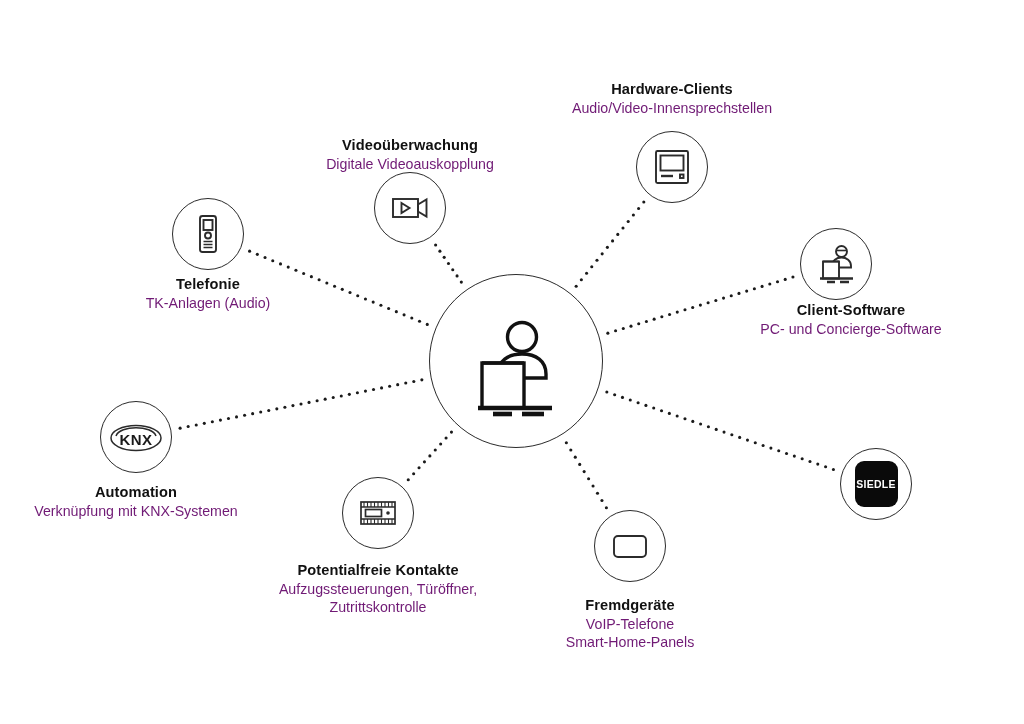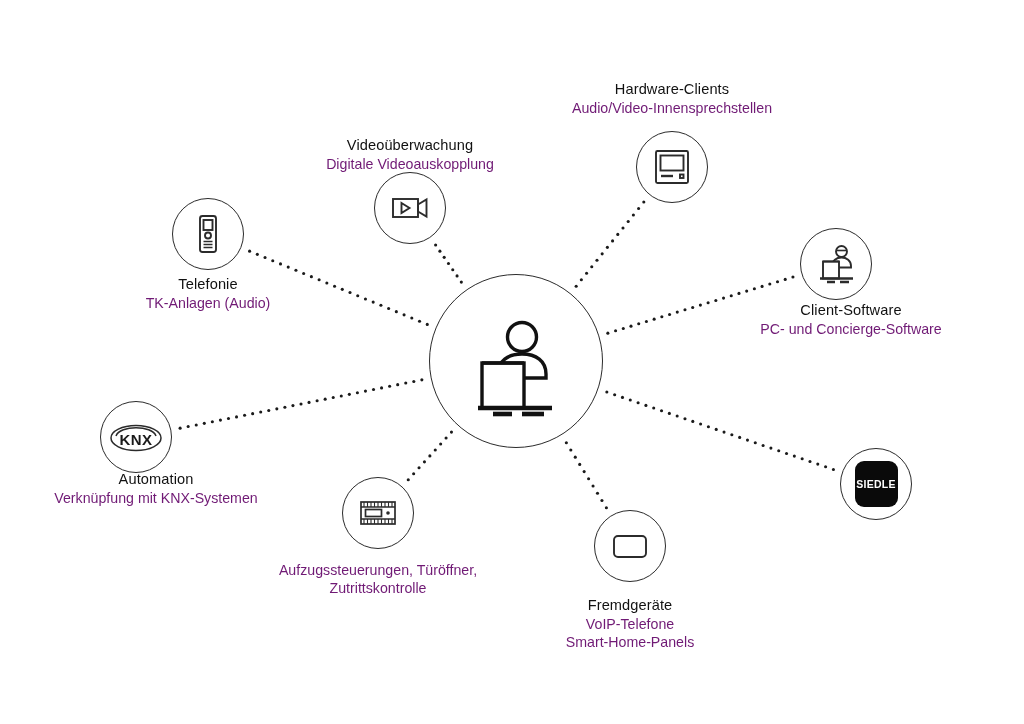--- a/index.html
+++ b/index.html
@@ -50,21 +50,21 @@
   }
   .label {
     position: absolute;
     transform: translate(-50%, 0);
     text-align: center;
     white-space: nowrap;
     line-height: 1.30;
   }
   .label .ttl {
     display: block;
-    font-weight: normal;
+    font-weight: bold;
     font-size: 14.6px;
     letter-spacing: 0.1px;
     color: #111111;
   }
   .label .sub {
     display: block;
     font-size: 14.2px;
     color: #701a75;
   }
   .siedle-tile {
@@ -328,40 +328,41 @@
     <div class="bubble" style="width: 72px; height: 72px;">
       <span>
         <svg width="56" height="40" viewBox="0 0 56 40" fill="none">
           <ellipse cx="28" cy="21" rx="25" ry="12.5" stroke="#2b2b2b" stroke-width="1.5" fill="none"></ellipse>
           <path d="M8 19 C12 8 44 8 48 19" stroke="#2b2b2b" stroke-width="1.5" fill="none"></path>
           <text x="28" y="28" text-anchor="middle" font-family="'Liberation Sans', sans-serif" font-size="15" font-weight="bold" fill="#1a1a1a" letter-spacing="0.4">KNX</text>
         </svg>
       </span>
     </div>
   </div>
-  <div class="label" id="label-automation" style="left: 136px; top: 470px; margin-left: 20px;">
+  <div class="label" id="label-automation" style="left: 136px; top: 483px;">
     <span class="ttl">Automation</span>
     <span class="sub">Verknüpfung mit KNX-Systemen</span>
   </div>
 
   <div class="node" id="node-potentialfreie-kontakte" style="left: 378px; top: 513px;">
     <div class="bubble" style="width: 72px; height: 72px;">
       <span>
         <svg width="46" height="46" viewBox="0 0 46 46" fill="none" stroke="#2b2b2b" stroke-width="1.7">
           <rect x="6" y="12" width="34" height="22"></rect>
           <path d="M6 17 L40 17 M6 29 L40 29" stroke-width="1.3"></path>
           <path d="M9 12 L9 17 M12.5 12 L12.5 17 M16 12 L16 17 M19.5 12 L19.5 17 M23 12 L23 17 M26.5 12 L26.5 17 M30 12 L30 17 M33.5 12 L33.5 17 M37 12 L37 17" stroke-width="1.1"></path>
           <path d="M9 29 L9 34 M12.5 29 L12.5 34 M16 29 L16 34 M19.5 29 L19.5 34 M23 29 L23 34 M26.5 29 L26.5 34 M30 29 L30 34 M33.5 29 L33.5 34 M37 29 L37 34" stroke-width="1.1"></path>
           <rect x="10.5" y="19.5" width="16" height="7"></rect>
           <circle cx="33" cy="23" r="1.8" fill="#2b2b2b" stroke="none"></circle>
         </svg>
       </span>
     </div>
   </div>
   <div class="label" id="label-potentialfreie-kontakte" style="left: 378px; top: 561px;">
+    <span class="ttl">Potentialfreie Kontakte</span>
     <span class="sub">Aufzugssteuerungen, Türöffner,</span>
     <span class="sub">Zutrittskontrolle</span>
   </div>
 
   <div class="node" id="node-fremdgeraete" style="left: 630px; top: 546px;">
     <div class="bubble" style="width: 72px; height: 72px;">
       <span>
         <svg width="46" height="46" viewBox="0 0 46 46" fill="none" stroke="#2b2b2b" stroke-width="1.9">
           <rect x="7" y="13" width="32" height="21" rx="4"></rect>
         </svg>

